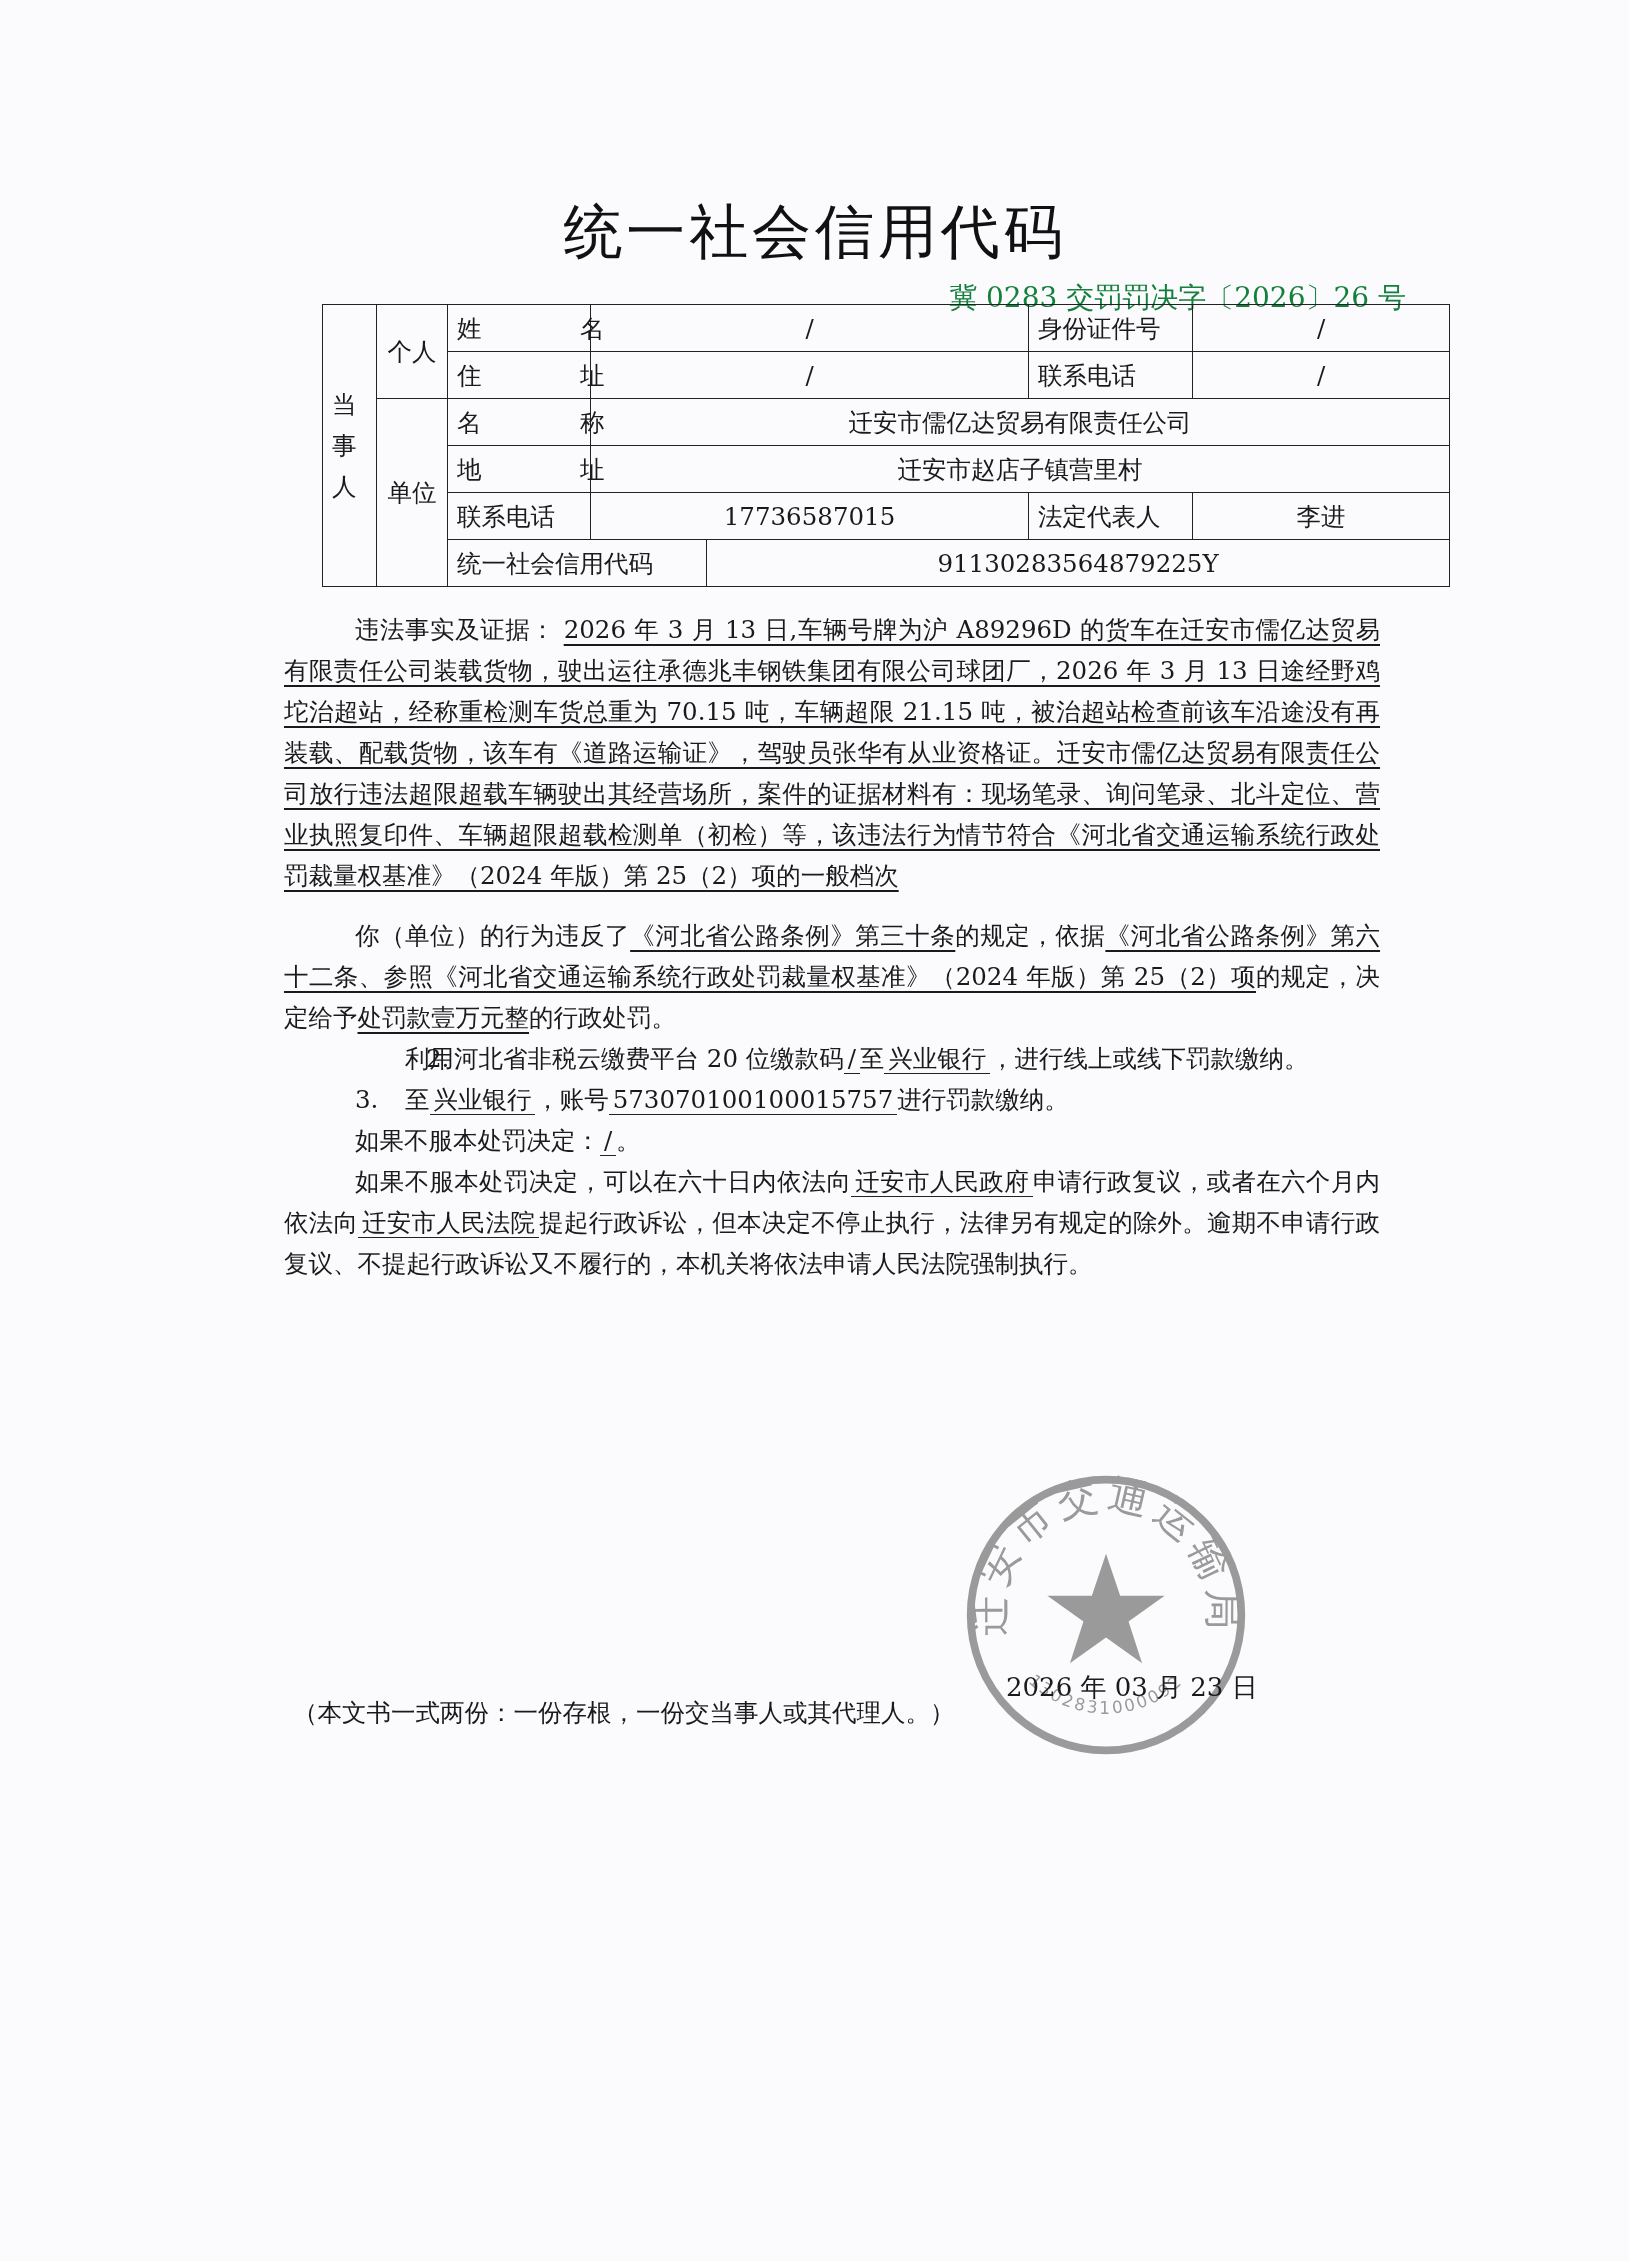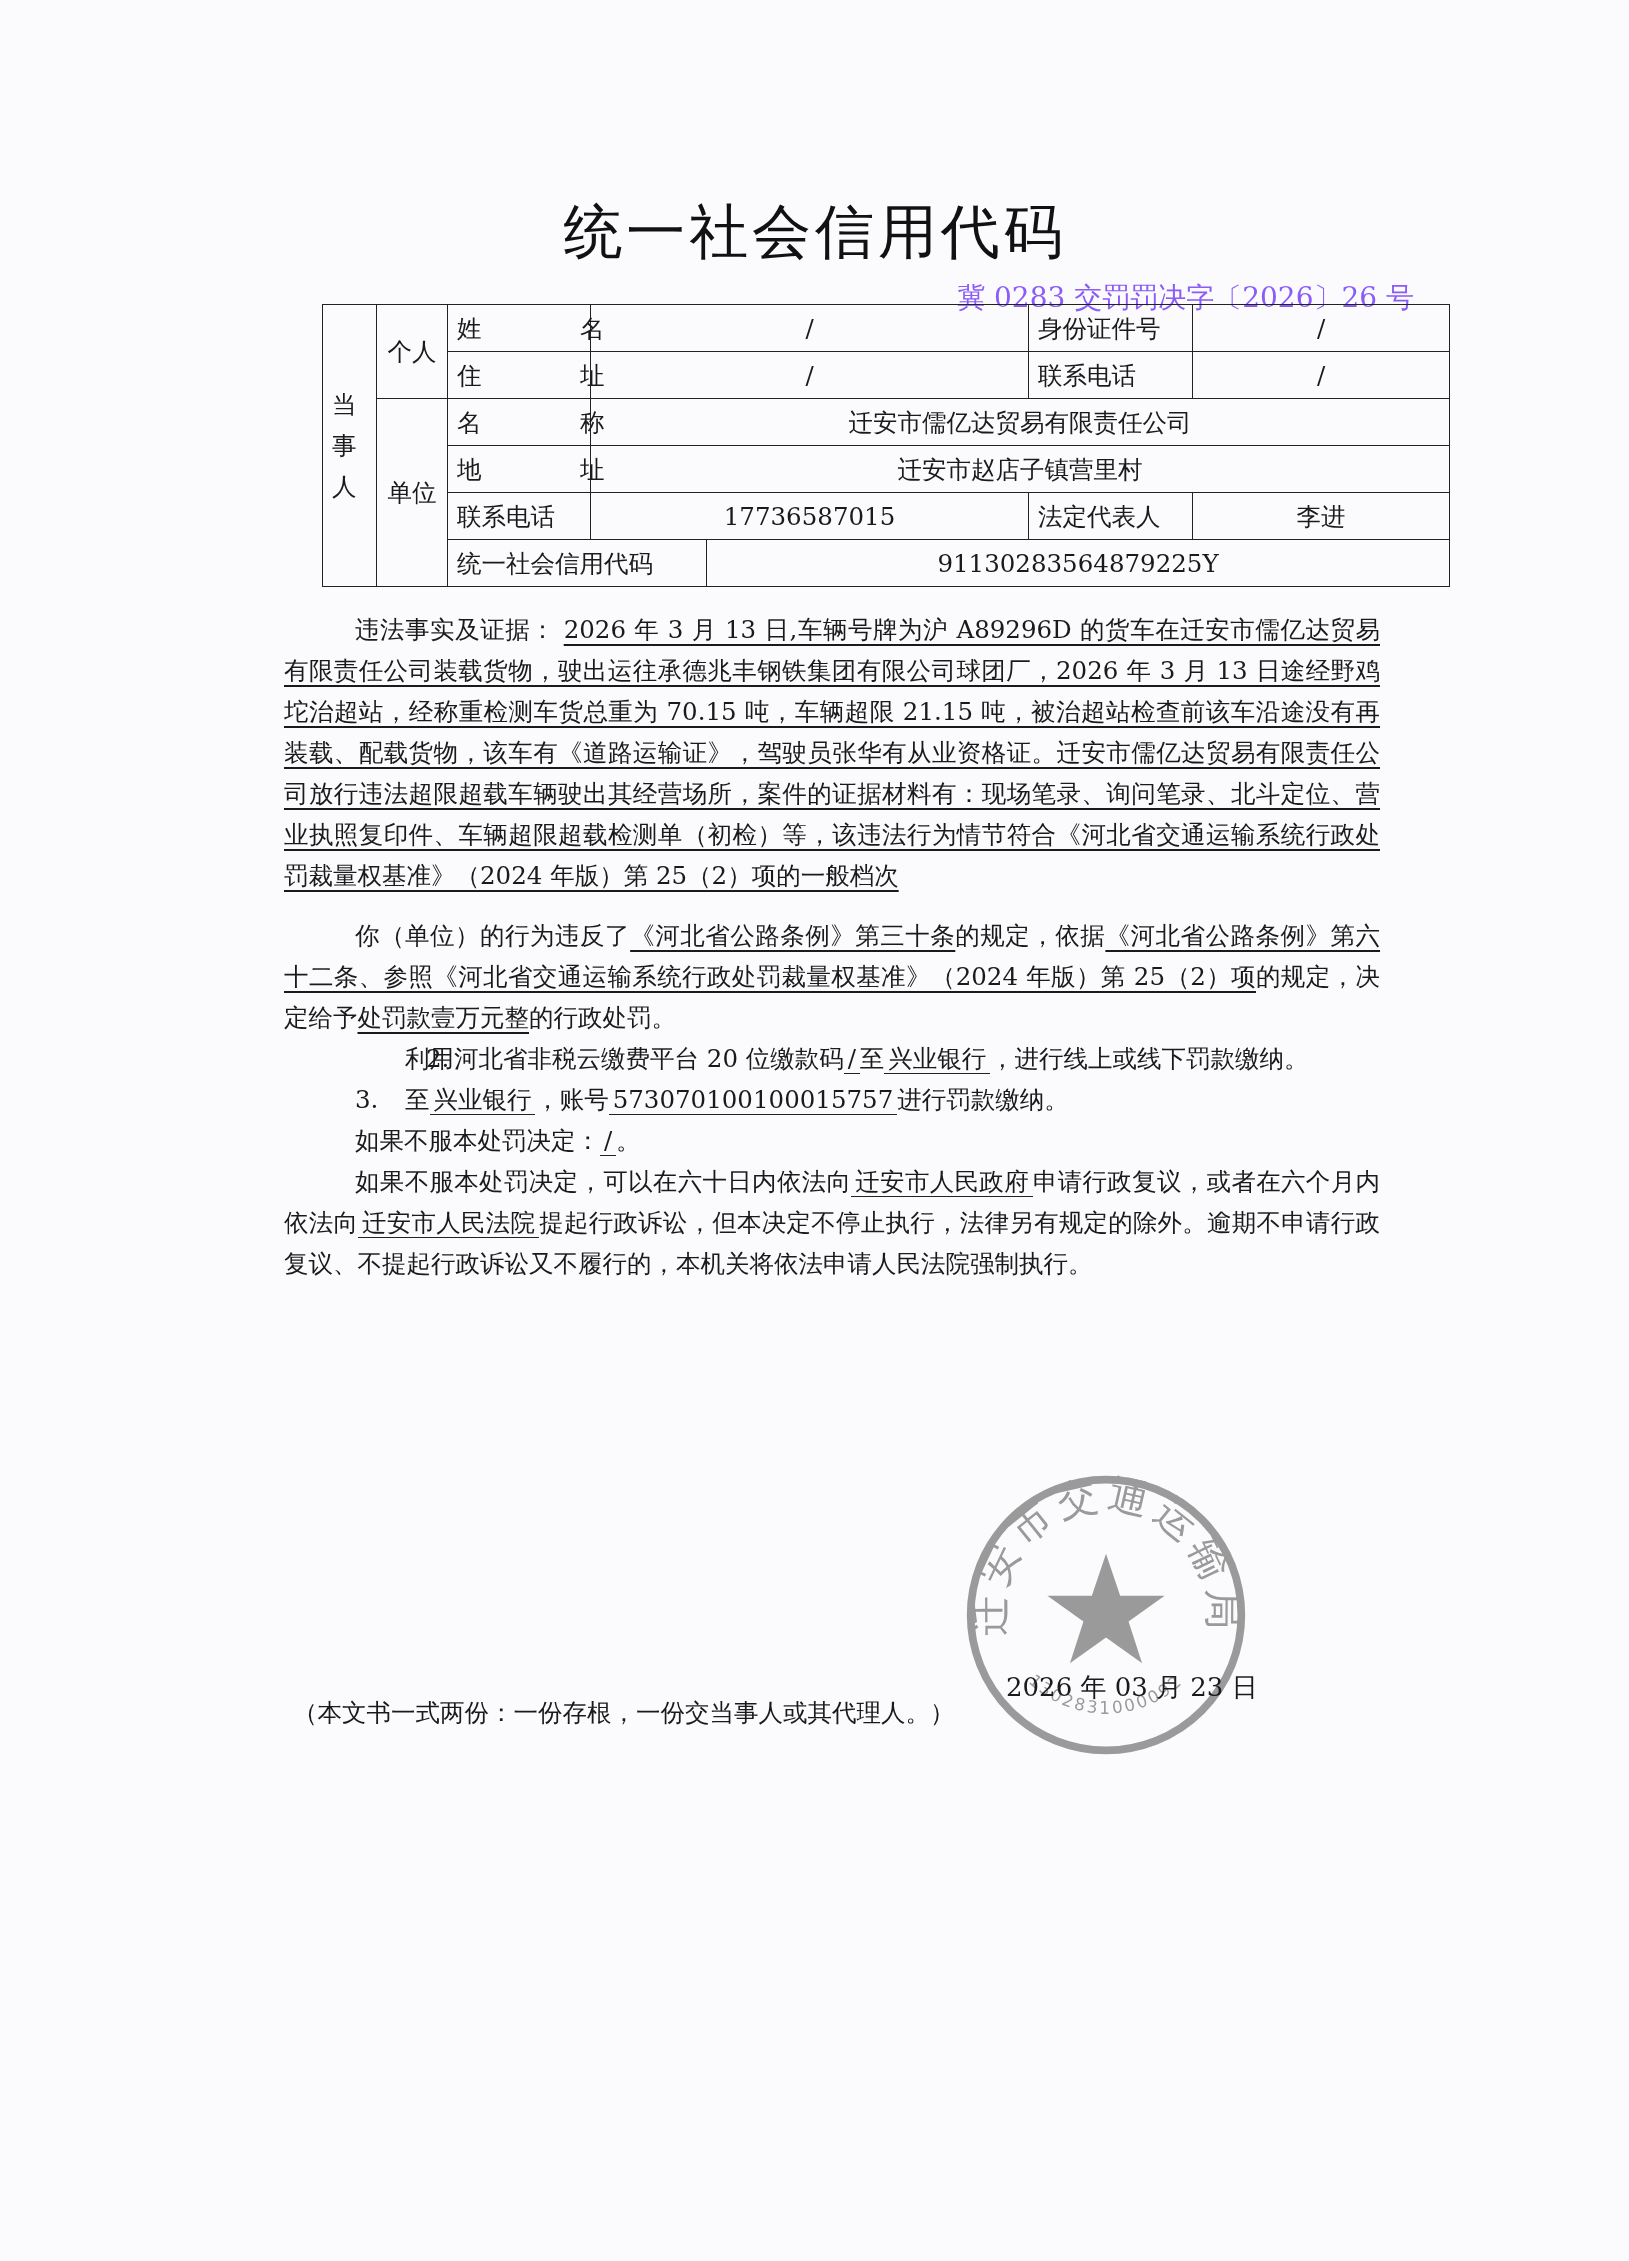--- a/index.html
+++ b/index.html
@@ -12,22 +12,22 @@
     color: #1a1a1a;
   }
   .title {
     position: absolute; left: 0; width: 1630px; top: 193px;
     text-align: center;
     font-family: "DejaVu Sans", "Liberation Sans", sans-serif;
     font-size: 59px; letter-spacing: 3.9px; font-weight: normal;
     color: #111;
   }
   .docno {
-    position: absolute; right: 216px; top: 279px;
-    font-size: 28px; color: #8b5cf6;
+    position: absolute; right: 224px; top: 279px;
+    font-size: 28px; color: #15803d;
   }
   table.party {
     position: absolute; left: 322px; top: 304px; width: 1063px;
     border-collapse: collapse; font-size: 24.5px;
     table-layout: fixed;
   }
   table.party td {
     border: 1.9px solid #222; height: 46px; padding: 0 9px;
     vertical-align: middle; color: #1a1a1a;
   }

